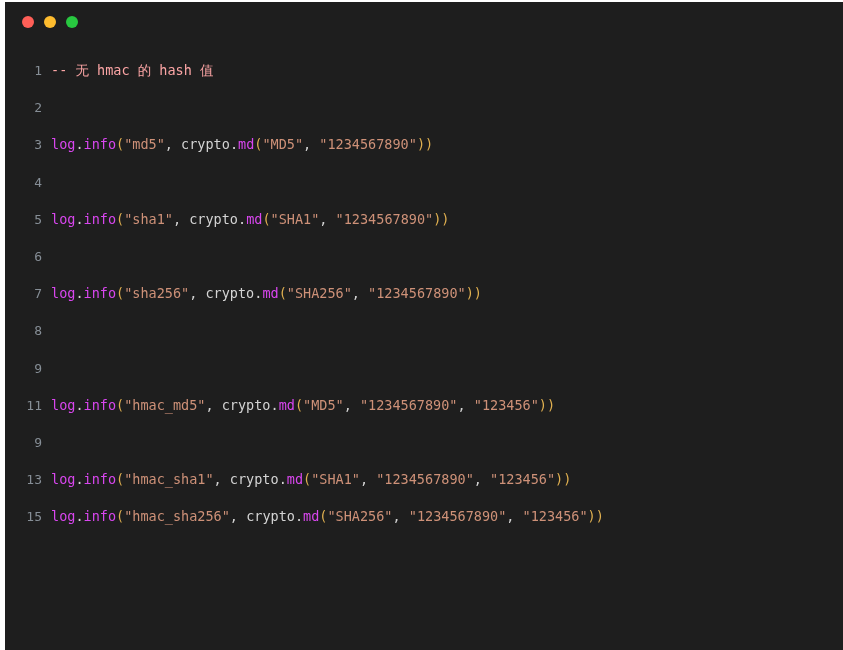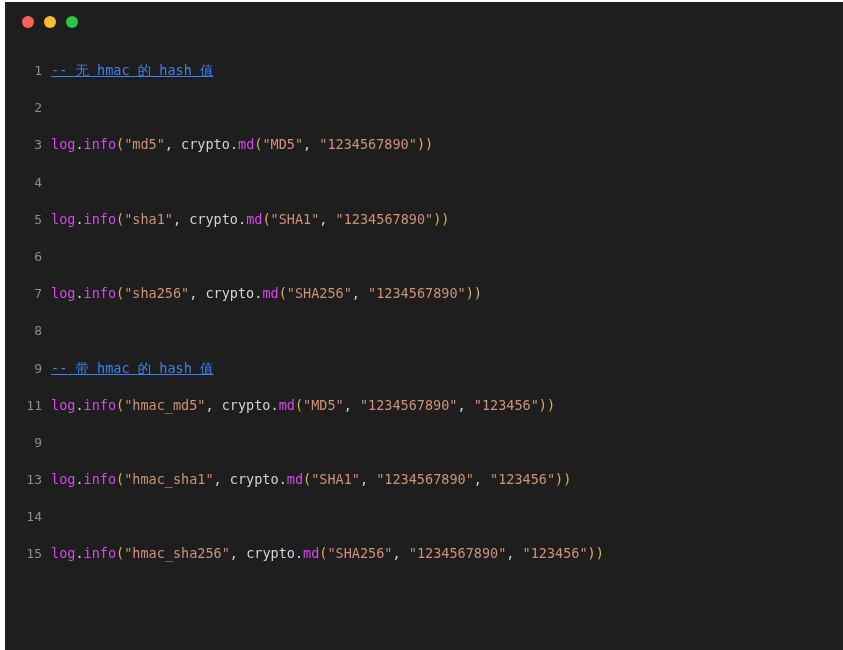--- a/index.html
+++ b/index.html
@@ -61,21 +61,21 @@
     min-width: 46px;
     text-align: right;
     color: #868e96;
     padding-right: 9px;
     box-sizing: border-box;
     font-size: 13px;
     user-select: none;
   }
   .src { color: #d4d4d4; }
 
-  .tok-comment { color: #3b82f6; text-decoration: underline; }
+  .tok-comment { color: #fca5a5; }
   .tok-var     { color: #d946ef; }
   .tok-paren   { color: #e0b050; }
   .tok-string  { color: #ce9178; }
   .tok-plain   { color: #d4d4d4; }
 </style>
 </head>
 <body>
 
 <div class="window">
 
@@ -89,21 +89,20 @@
 
   <div class="code" id="code-area">
       <div class="line"><span class="ln">1</span><span class="src"><span class="tok-comment">-- 无 hmac 的 hash 值</span></span></div>
       <div class="line"><span class="ln">2</span><span class="src"></span></div>
       <div class="line"><span class="ln">3</span><span class="src"><span class="tok-var">log</span><span class="tok-plain">.</span><span class="tok-var">info</span><span class="tok-paren">(</span><span class="tok-string">"md5"</span><span class="tok-plain">, </span><span class="tok-plain">crypto</span><span class="tok-plain">.</span><span class="tok-var">md</span><span class="tok-paren">(</span><span class="tok-string">"MD5"</span><span class="tok-plain">, </span><span class="tok-string">"1234567890"</span><span class="tok-paren">))</span></span></div>
       <div class="line"><span class="ln">4</span><span class="src"></span></div>
       <div class="line"><span class="ln">5</span><span class="src"><span class="tok-var">log</span><span class="tok-plain">.</span><span class="tok-var">info</span><span class="tok-paren">(</span><span class="tok-string">"sha1"</span><span class="tok-plain">, </span><span class="tok-plain">crypto</span><span class="tok-plain">.</span><span class="tok-var">md</span><span class="tok-paren">(</span><span class="tok-string">"SHA1"</span><span class="tok-plain">, </span><span class="tok-string">"1234567890"</span><span class="tok-paren">))</span></span></div>
       <div class="line"><span class="ln">6</span><span class="src"></span></div>
       <div class="line"><span class="ln">7</span><span class="src"><span class="tok-var">log</span><span class="tok-plain">.</span><span class="tok-var">info</span><span class="tok-paren">(</span><span class="tok-string">"sha256"</span><span class="tok-plain">, </span><span class="tok-plain">crypto</span><span class="tok-plain">.</span><span class="tok-var">md</span><span class="tok-paren">(</span><span class="tok-string">"SHA256"</span><span class="tok-plain">, </span><span class="tok-string">"1234567890"</span><span class="tok-paren">))</span></span></div>
       <div class="line"><span class="ln">8</span><span class="src"></span></div>
-      <div class="line"><span class="ln">9</span><span class="src"><span class="tok-comment">-- 带 hmac 的 hash 值</span></span></div>
+      <div class="line"><span class="ln">9</span></div>
       <div class="line"><span class="ln">11</span><span class="src"><span class="tok-var">log</span><span class="tok-plain">.</span><span class="tok-var">info</span><span class="tok-paren">(</span><span class="tok-string">"hmac_md5"</span><span class="tok-plain">, </span><span class="tok-plain">crypto</span><span class="tok-plain">.</span><span class="tok-var">md</span><span class="tok-paren">(</span><span class="tok-string">"MD5"</span><span class="tok-plain">, </span><span class="tok-string">"1234567890"</span><span class="tok-plain">, </span><span class="tok-string">"123456"</span><span class="tok-paren">))</span></span></div>
       <div class="line"><span class="ln">9</span><span class="src"></span></div>
       <div class="line"><span class="ln">13</span><span class="src"><span class="tok-var">log</span><span class="tok-plain">.</span><span class="tok-var">info</span><span class="tok-paren">(</span><span class="tok-string">"hmac_sha1"</span><span class="tok-plain">, </span><span class="tok-plain">crypto</span><span class="tok-plain">.</span><span class="tok-var">md</span><span class="tok-paren">(</span><span class="tok-string">"SHA1"</span><span class="tok-plain">, </span><span class="tok-string">"1234567890"</span><span class="tok-plain">, </span><span class="tok-string">"123456"</span><span class="tok-paren">))</span></span></div>
-      <div class="line"><span class="ln">14</span><span class="src"></span></div>
       <div class="line"><span class="ln">15</span><span class="src"><span class="tok-var">log</span><span class="tok-plain">.</span><span class="tok-var">info</span><span class="tok-paren">(</span><span class="tok-string">"hmac_sha256"</span><span class="tok-plain">, </span><span class="tok-plain">crypto</span><span class="tok-plain">.</span><span class="tok-var">md</span><span class="tok-paren">(</span><span class="tok-string">"SHA256"</span><span class="tok-plain">, </span><span class="tok-string">"1234567890"</span><span class="tok-plain">, </span><span class="tok-string">"123456"</span><span class="tok-paren">))</span></span></div>
     </div>
 
 </div>
 
 </body></html>

